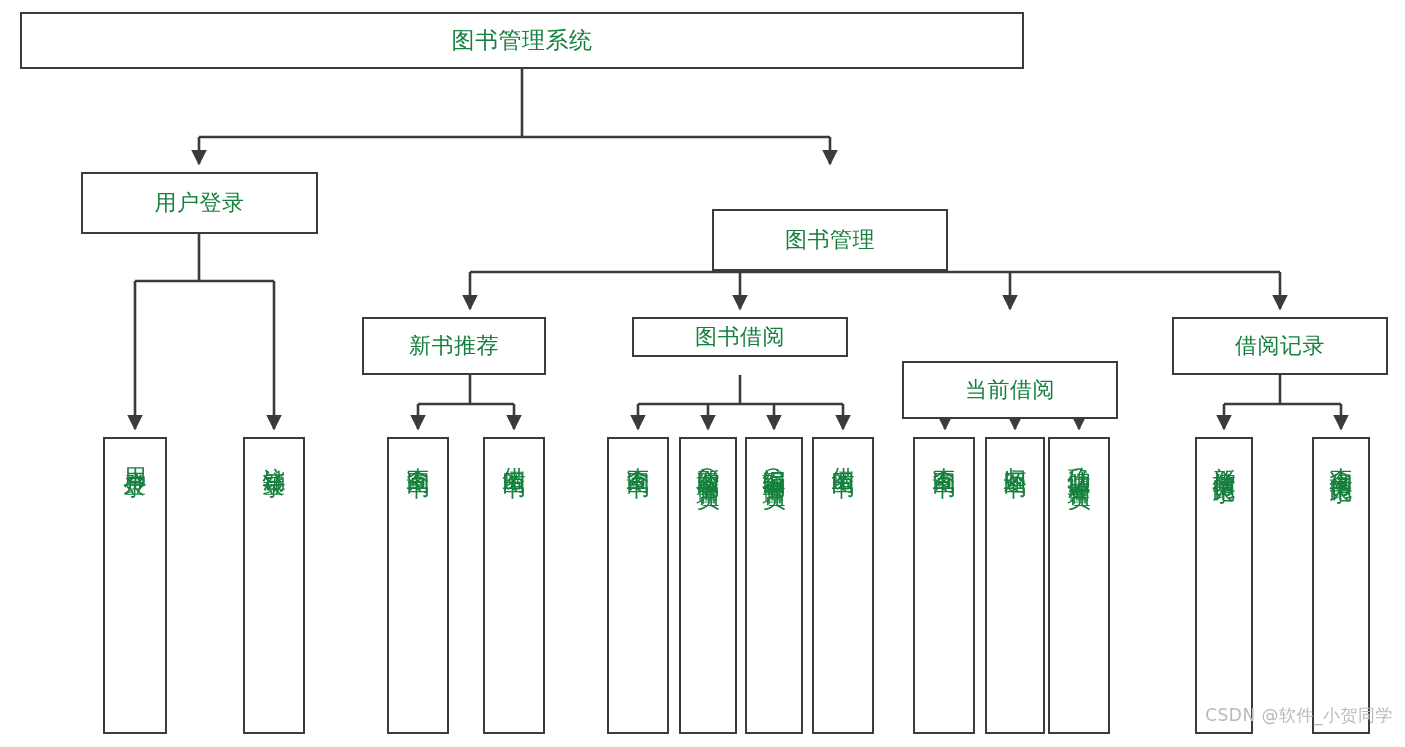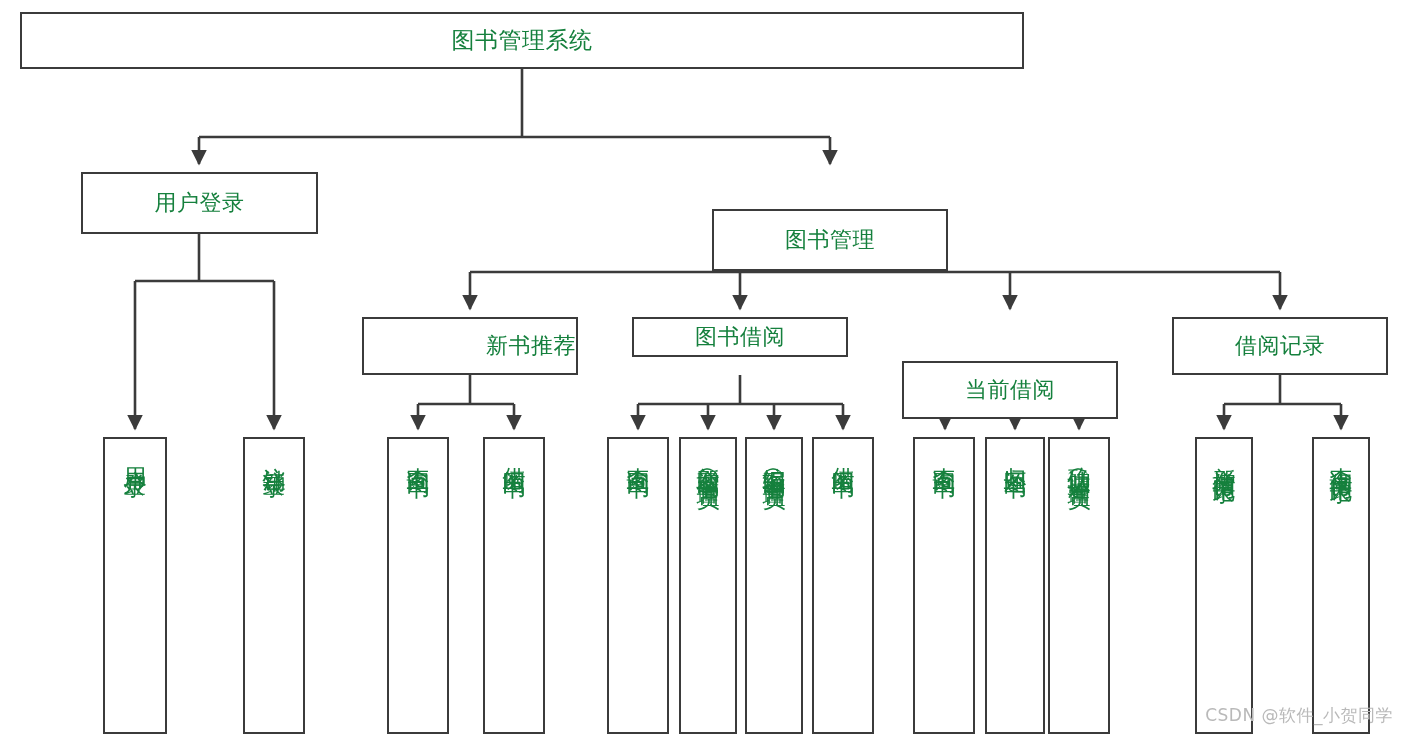--- a/index.html
+++ b/index.html
@@ -128,21 +128,21 @@
     <span class="node-label">图书管理系统</span>
   </div>
 
   <div class="node horiz" id="node-l1-0" style="left: 81px; top: 172px; width: 237px; height: 62px;">
     <span class="node-label">用户登录</span>
   </div>
   <div class="node horiz" id="node-l1-1" style="left: 712px; top: 172px; width: 236px; height: 62px; margin-top: 37px;">
     <span class="node-label">图书管理</span>
   </div>
 
-  <div class="node horiz" id="node-l2-0" style="left: 362px; top: 317px; width: 216px; height: 58px; justify-content: flex-end;">
+  <div class="node horiz" id="node-l2-0" style="left: 362px; top: 317px; width: 184px; height: 58px;">
     <span class="node-label">新书推荐</span>
   </div>
   <div class="node horiz" id="node-l2-1" style="left: 632px; top: 317px; width: 216px; height: 40px;">
     <span class="node-label">图书借阅</span>
   </div>
   <div class="node horiz" id="node-l2-2" style="left: 902px; top: 317px; width: 216px; height: 58px; margin-top: 44px;">
     <span class="node-label">当前借阅</span>
   </div>
   <div class="node horiz" id="node-l2-3" style="left: 1172px; top: 317px; width: 216px; height: 58px; justify-content: center;">
     <span class="node-label">借阅记录</span>

